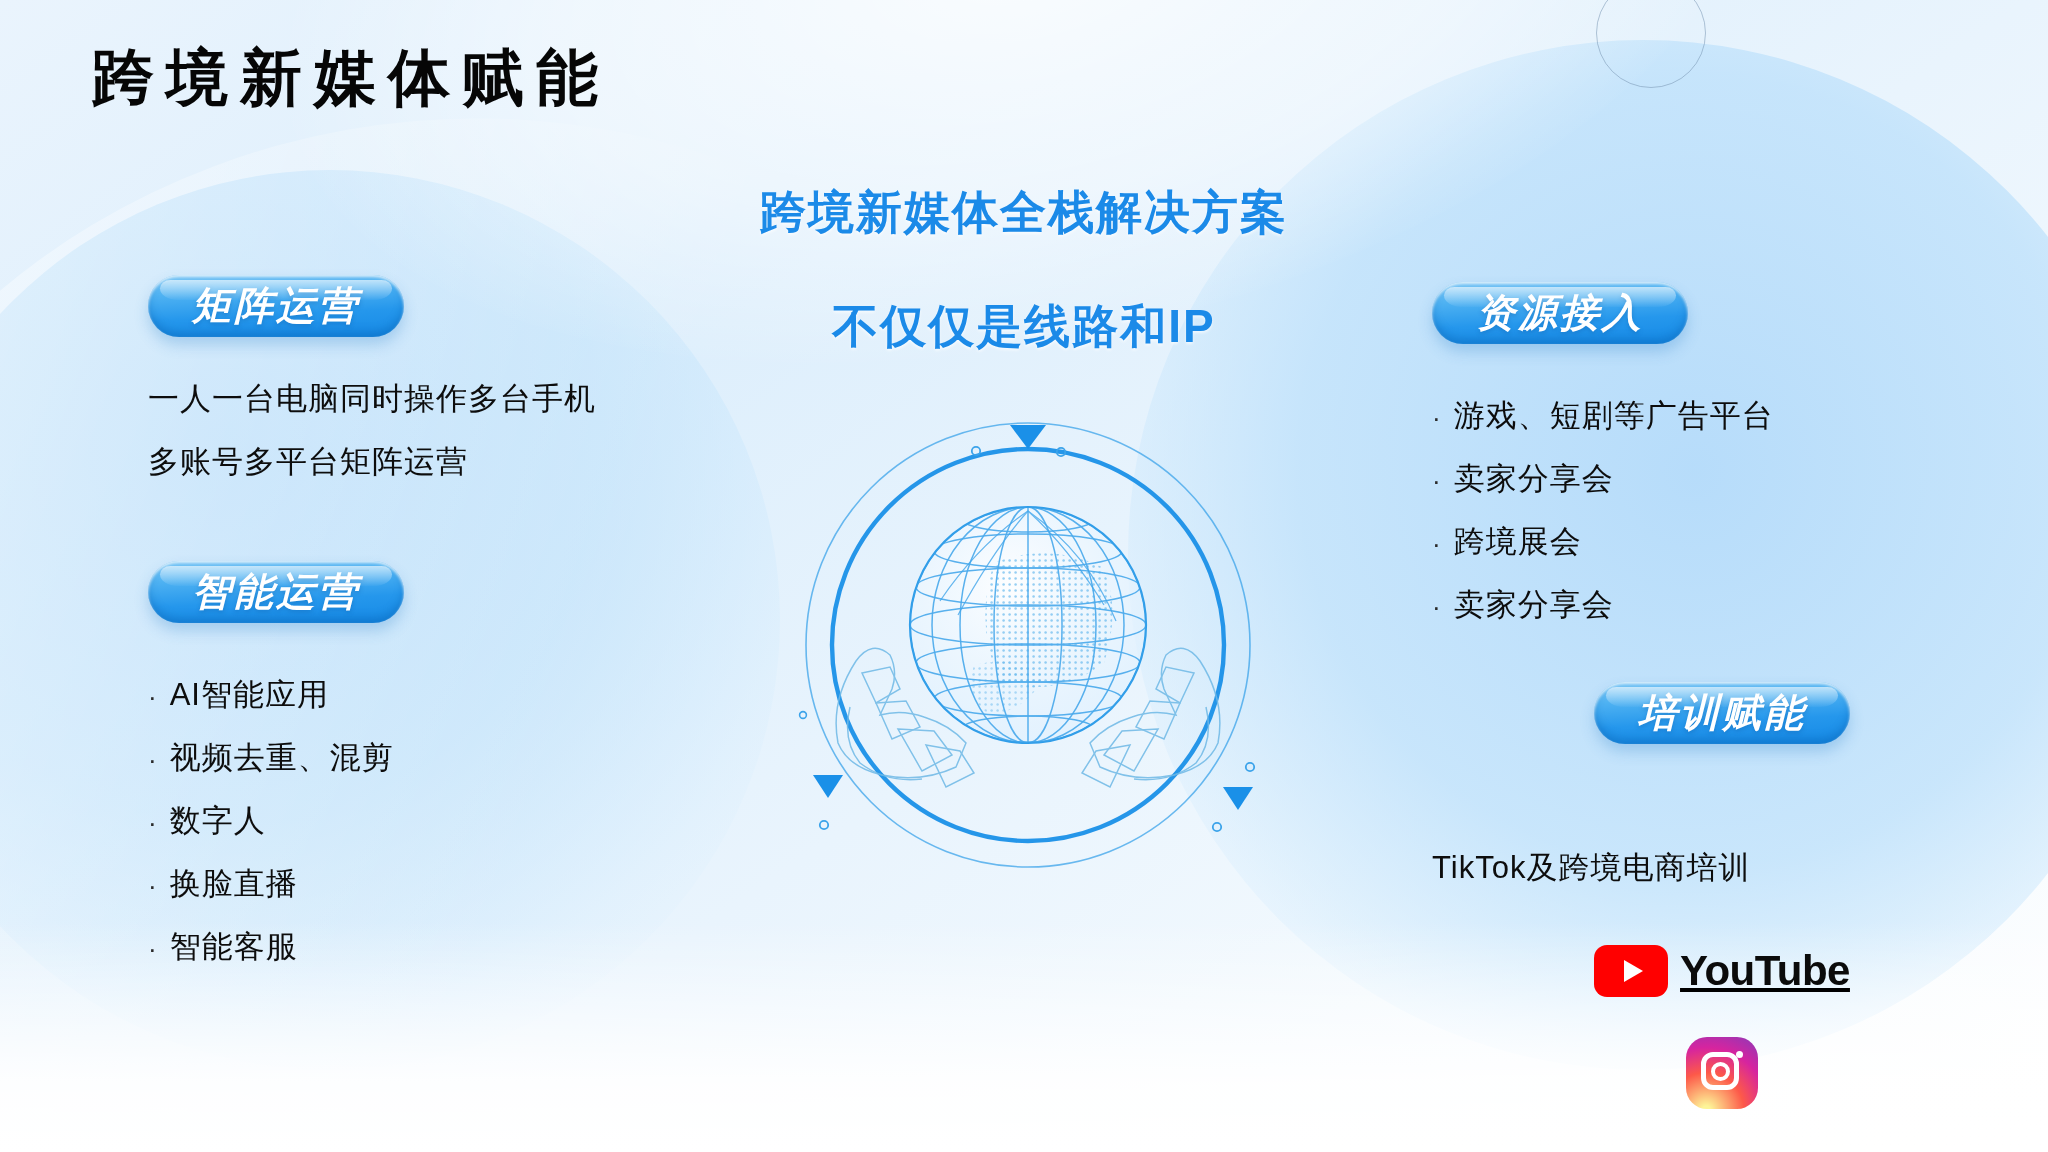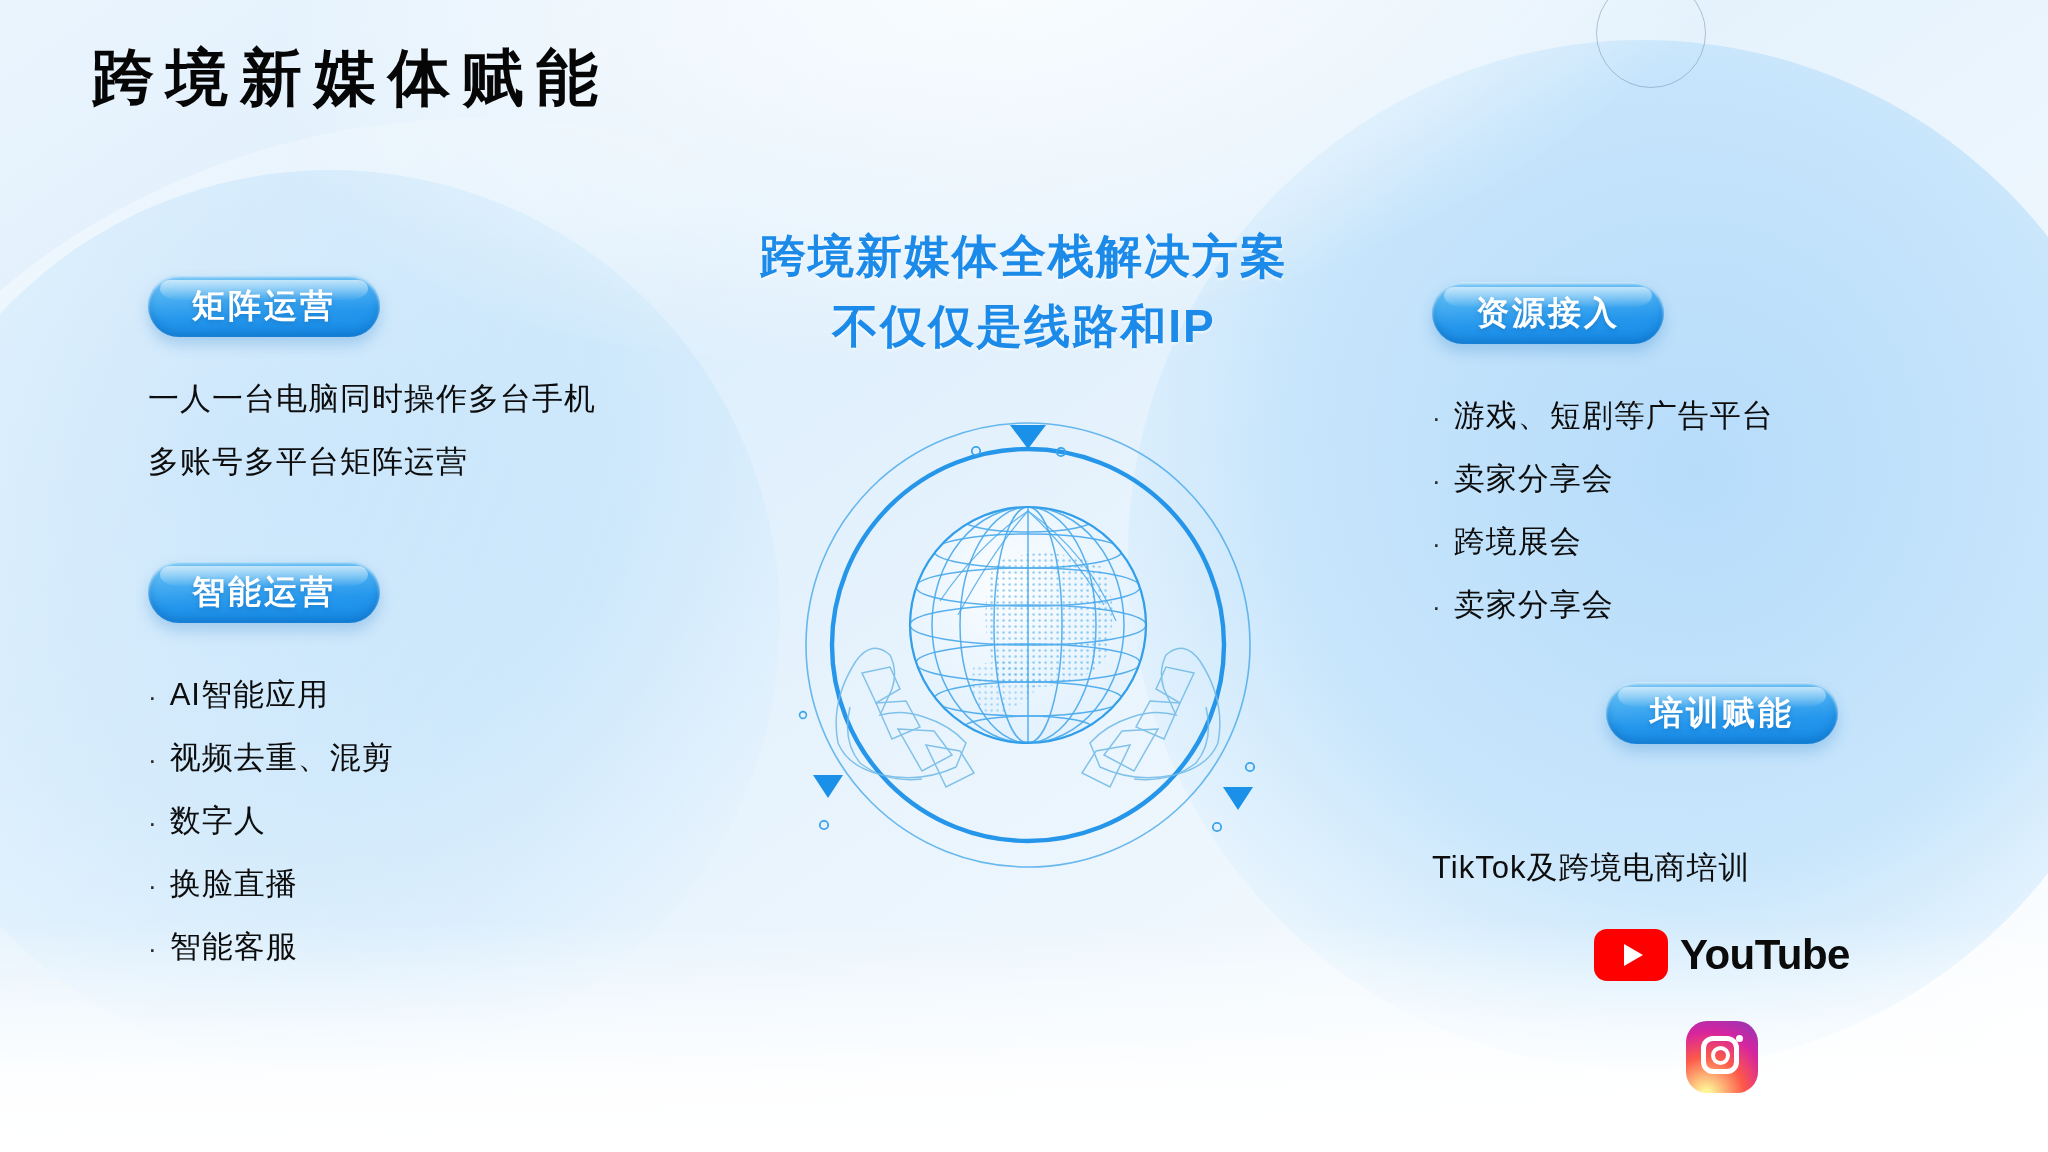--- a/index.html
+++ b/index.html
@@ -85,48 +85,48 @@
     text-align: center;
     white-space: nowrap;
     color: #1b8ae8;
     font-weight: 700;
   }
   .center-head.h1 {
     top: 182px;
     font-size: 46px;
     letter-spacing: 2px;
     text-shadow: 0 2px 3px rgba(255,255,255,0.65);
-    margin-top: 44px;
   }
   .center-head.h2 {
     top: 296px;
     font-size: 46px;
     letter-spacing: 2px;
     text-shadow: 0 2px 3px rgba(255,255,255,0.65);
   }
 
   
   .badge {
     position: relative;
     display: inline-flex;
     align-items: center;
     justify-content: center;
     height: 62px;
     padding: 0 44px;
     border-radius: 34px;
     color: #ffffff;
-    font-size: 33px;
+    font-size: 39px;
     font-weight: 700;
     letter-spacing: 3px;
     background: linear-gradient(177deg, #7cc8f6 0%, #4fb2f2 28%, #2597ec 62%, #168ae6 100%);
     box-shadow:
       0 8px 14px rgba(60,140,210,0.30),
       inset 0 2px 3px rgba(255,255,255,0.75),
       inset 0 -5px 9px rgba(9,100,180,0.45);
     text-shadow: 0 2px 4px rgba(16,90,160,0.35);
+    font-style: italic;
   }
   .badge::before {
     content: "";
     position: absolute;
     left: 12px; right: 12px; top: 5px;
     height: 20px;
     border-radius: 18px 18px 30px 30px / 14px 14px 20px 20px;
     background: linear-gradient(to bottom, rgba(255,255,255,0.62), rgba(255,255,255,0.03));
     pointer-events: none;
   }
@@ -174,21 +174,21 @@
   
   .training-text {
     color: #0d0d0d;
     font-size: 31px;
     letter-spacing: 1px;
     white-space: nowrap;
     margin-top: 47px;
   }
 
   
-  .logo-rows { margin-top: 40px; }
+  .logo-rows { margin-top: 56px; text-decoration: underline; }
   .logo-row {
     display: flex;
     align-items: center;
     justify-content: center;
     gap: 62px;
   }
   .logo-row + .logo-row { margin-top: 40px; }
 
   .logo {
     display: inline-flex;

